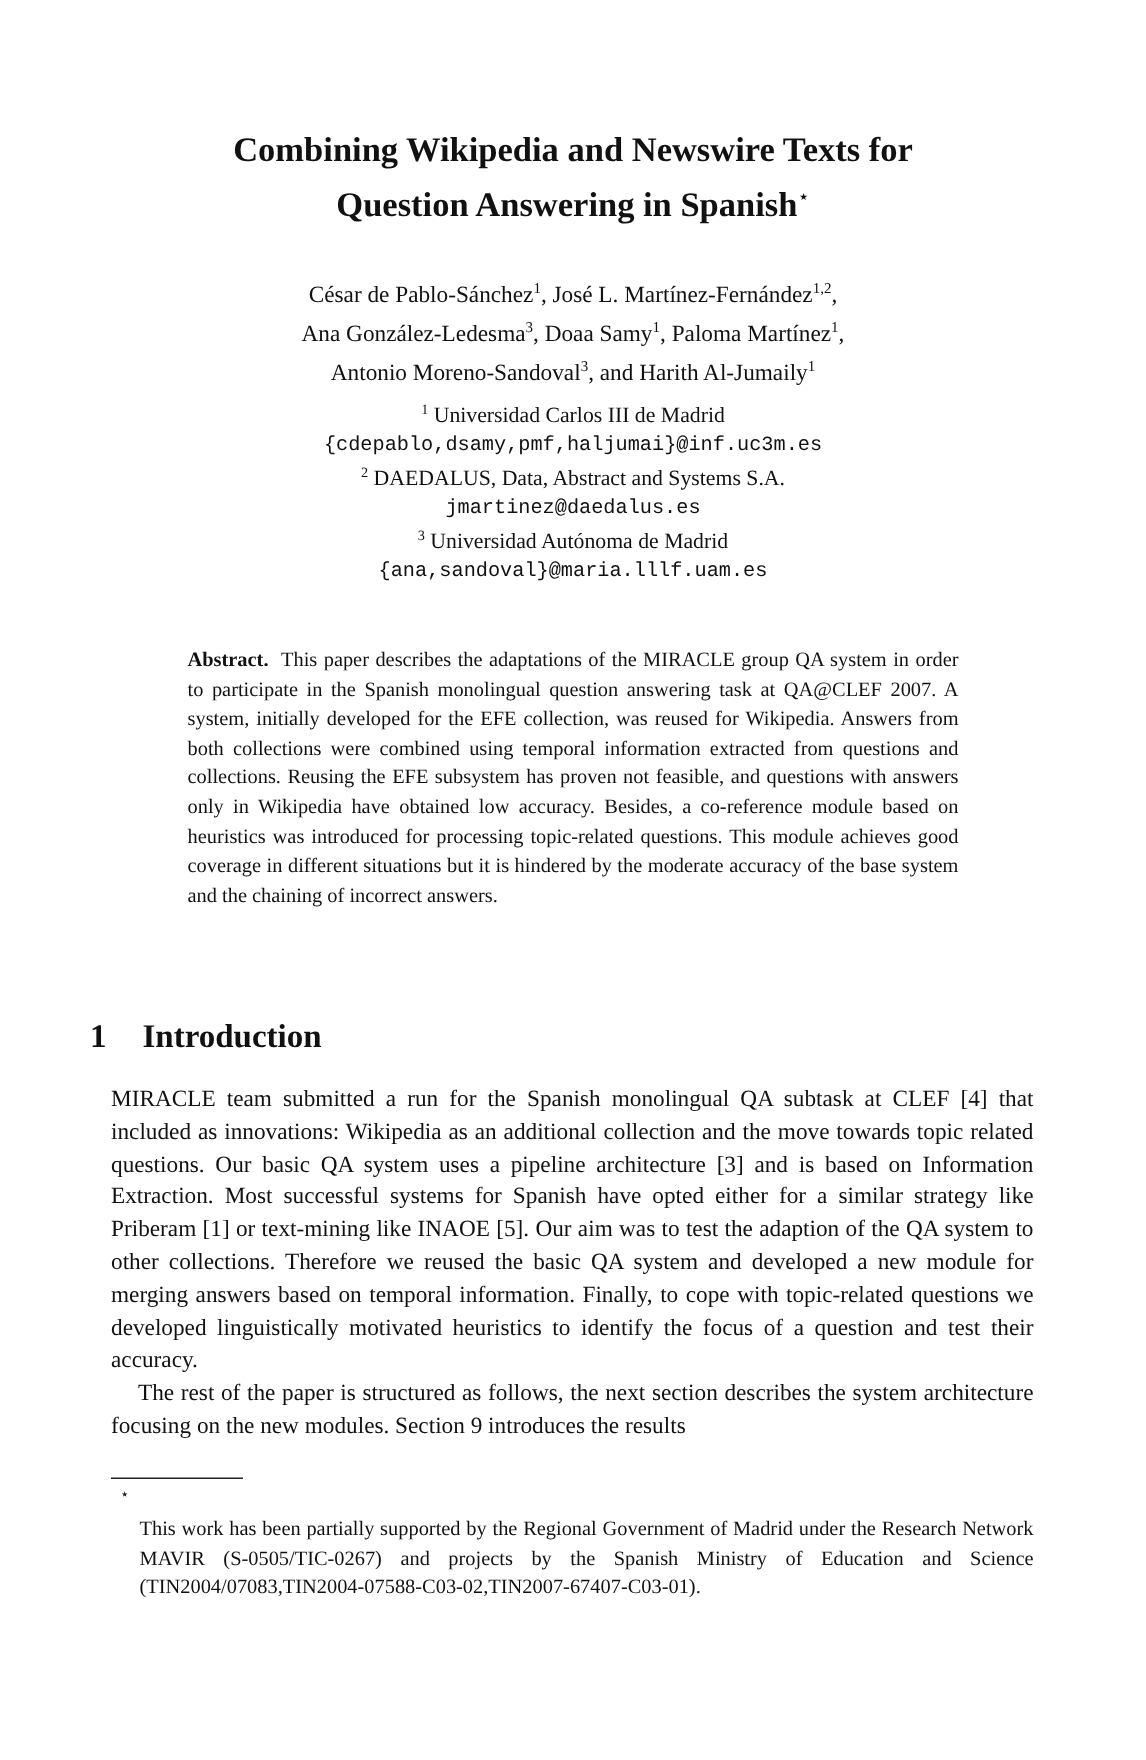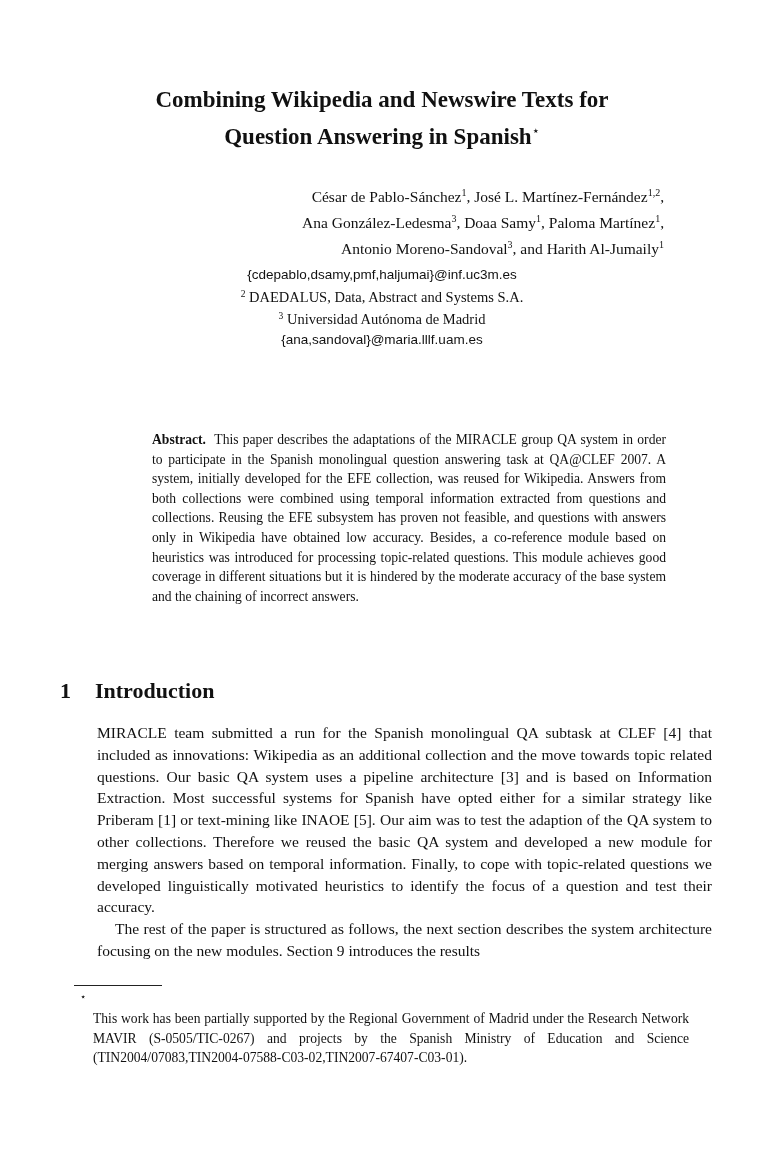--- a/index.html
+++ b/index.html
@@ -10,49 +10,47 @@
     }
     .page { position: absolute; left: 0; top: 0; width: 764px; height: 1085px; }
     .title {
       position: absolute; left: 60px; width: 644px; top: 84px;
       text-align: center; font-weight: bold; font-size: 23px; line-height: 31px;
       font-family: "Liberation Serif", "DejaVu Serif", serif;
     }
     .title sup { font-size: 13px; vertical-align: 9px; font-weight: normal; }
     .authors {
       position: absolute; left: 100px; width: 564px; top: 182px;
-      text-align: right; font-size: 15.5px; line-height: 22px;
+      text-align: center; font-size: 15.5px; line-height: 22px;
       font-family: "Liberation Serif", "DejaVu Serif", serif;
     }
     .authors sup { font-size: 10px; vertical-align: 6px; }
     .affils {
       position: absolute; left: 130px; width: 504px; top: 265px;
       text-align: center; font-size: 14.5px; line-height: 19.6px;
       font-family: "Liberation Serif", "DejaVu Serif", serif;
     }
     .affils sup { font-size: 9.5px; vertical-align: 5px; }
-    .mono { font-family: Liberation Sans, sans-serif; font-size: 13.5px; }
+    .mono { font-family: Liberation Mono, monospace; font-size: 13.5px; }
     .abstract {
       position: absolute; left: 125px; width: 514px; top: 430px;
       font-size: 13.6px; line-height: 19.6px; text-align: justify;
       font-family: "Liberation Serif", "DejaVu Serif", serif;
-      margin-left: 27px;
     }
     .abstract b { font-weight: bold; }
     .section-heading {
       position: absolute; left: 60px; top: 679px; font-weight: bold;
       font-size: 22px; line-height: 24px;
       font-family: "Liberation Serif", "DejaVu Serif", serif;
     }
     .section-heading .num { display: inline-block; width: 35px; }
     .body {
       position: absolute; left: 74px; width: 615px; top: 722px;
       font-size: 15.5px; line-height: 21.8px; text-align: justify;
       font-family: "Liberation Serif", "DejaVu Serif", serif;
-      margin-left: 23px;
     }
     .body p { margin: 0; }
     .body p.indent { text-indent: 18px; }
     .fn-rule {
       position: absolute; left: 74px; top: 985px; width: 88px; height: 0;
       border-top: 1px solid #222;
     }
     .footnote {
       position: absolute; left: 80px; width: 609px; top: 989px;
       font-size: 13.6px; line-height: 19.6px; text-align: justify;
@@ -85,22 +83,24 @@
   <div class="authors">
     <span><span>César de Pablo-Sánchez</span><sup>1</sup><span>, </span></span>
     <span><span>José L. Martínez-Fernández</span><sup>1,2</sup><span>,</span></span><br>
     <span><span>Ana González-Ledesma</span><sup>3</sup><span>, </span></span>
     <span><span>Doaa Samy</span><sup>1</sup><span>, </span></span>
     <span><span>Paloma Martínez</span><sup>1</sup><span>,</span></span><br>
     <span><span>Antonio Moreno-Sandoval</span><sup>3</sup><span>, and </span></span><span><span>Harith Al-Jumaily</span><sup>1</sup></span>
   </div>
 
   <div class="affils">
+    <div><sup>1</sup> <span>Universidad Carlos III de Madrid</span></div>
     <div class="mono">{cdepablo,dsamy,pmf,haljumai}@inf.uc3m.es</div>
     <div><sup>2</sup> <span>DAEDALUS, Data, Abstract and Systems S.A.</span></div>
+    <div class="mono">jmartinez@daedalus.es</div>
     <div><sup>3</sup> <span>Universidad Autónoma de Madrid</span></div>
     <div class="mono">{ana,sandoval}@maria.lllf.uam.es</div>
   </div>
 
   <div class="abstract">
     <b>Abstract.</b>&nbsp; <span>This paper describes the adaptations of the MIRACLE group QA system in order to participate in the Spanish monolingual question answering task at QA@CLEF 2007. A system, initially developed for the EFE collection, was reused for Wikipedia. Answers from both collections were combined using temporal information extracted from questions and collections. Reusing the EFE subsystem has proven not feasible, and questions with answers only in Wikipedia have obtained low accuracy. Besides, a co-reference module based on heuristics was introduced for processing topic-related questions. This module achieves good coverage in different situations but it is hindered by the moderate accuracy of the base system and the chaining of incorrect answers.</span>
   </div>
 
   <div class="section-heading">
     <span class="num">1</span><span>Introduction</span>

